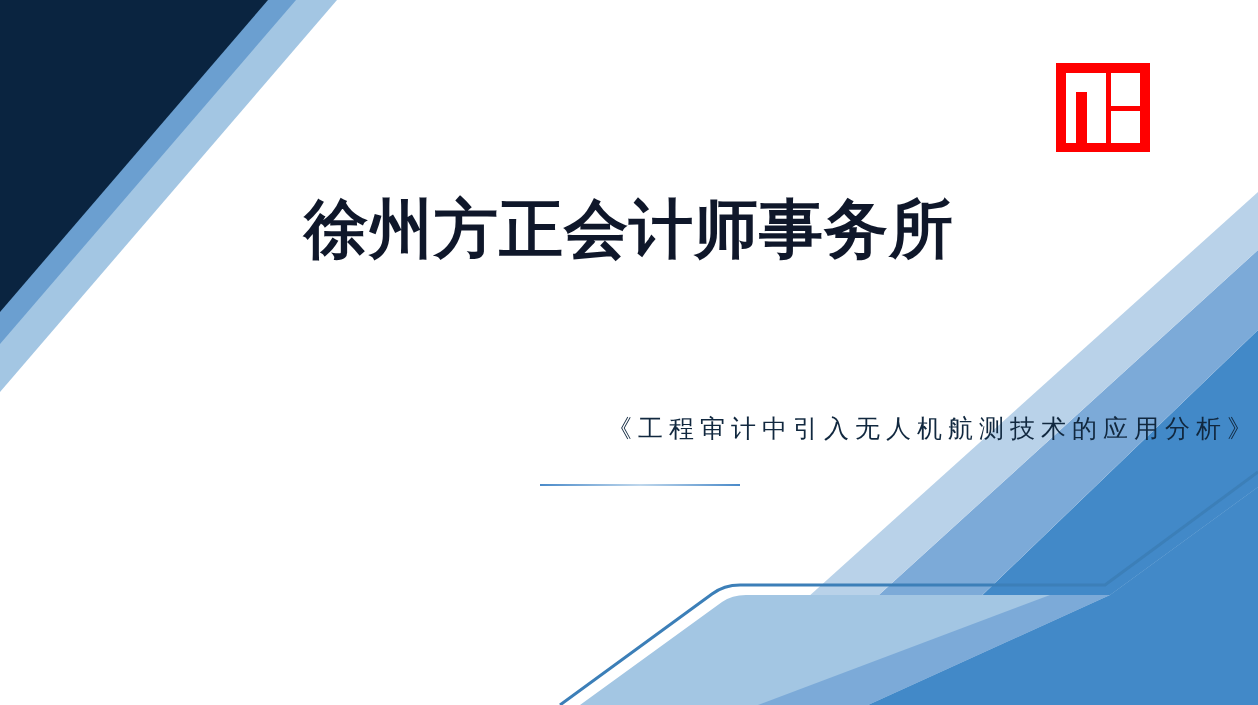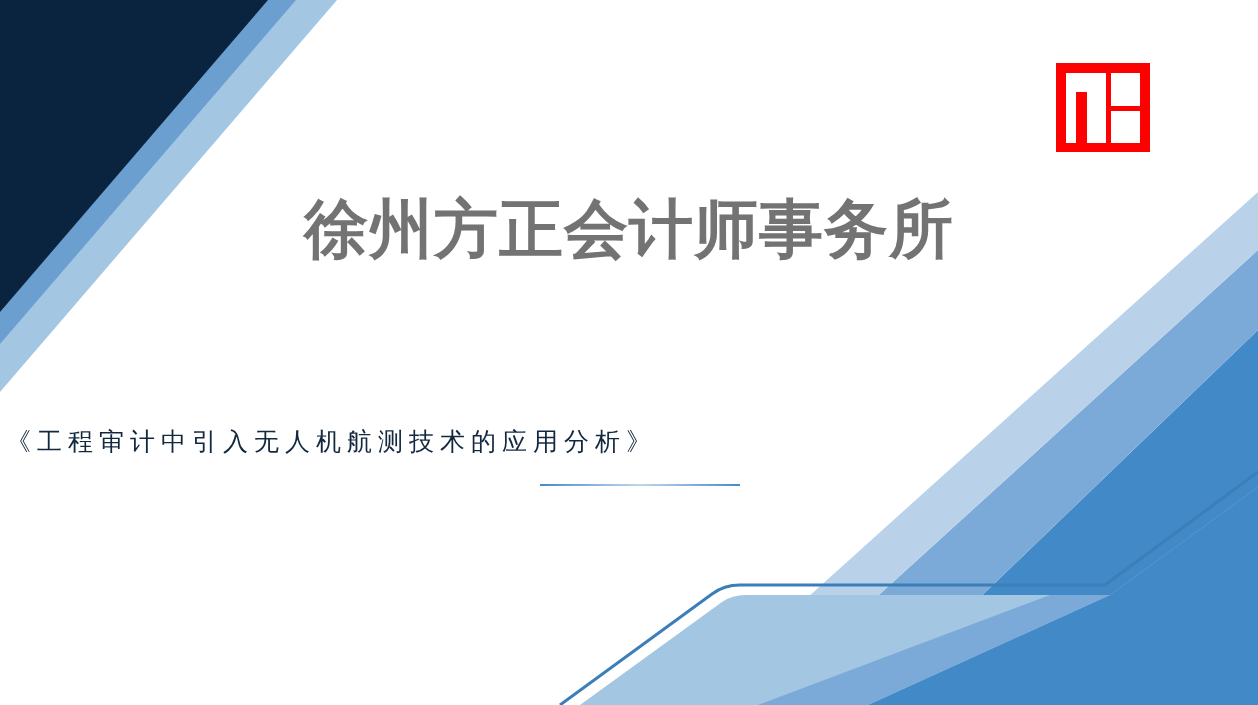--- a/index.html
+++ b/index.html
@@ -44,30 +44,30 @@
     top: 186px;
     width: 1258px;
     text-align: center;
   }
   .title-line {
     display: block;
     font-family: "DejaVu Sans", "Liberation Sans", sans-serif;
     font-weight: bold;
     font-size: 64px;
     line-height: 86px;
-    color: #737373;
+    color: #0f172a;
     letter-spacing: 1px;
     white-space: nowrap;
   }
   #subtitle {
     position: absolute;
     left: 0;
-    top: 425px;
+    top: 412px;
     width: 1258px;
-    text-align: left;
+    text-align: right;
     font-family: "DejaVu Sans", "Liberation Sans", sans-serif;
     font-size: 25px;
     line-height: 34px;
     color: #11283F;
     letter-spacing: 6px;
     text-indent: 6px;
     white-space: nowrap;
   }
   #divider {
     position: absolute;

